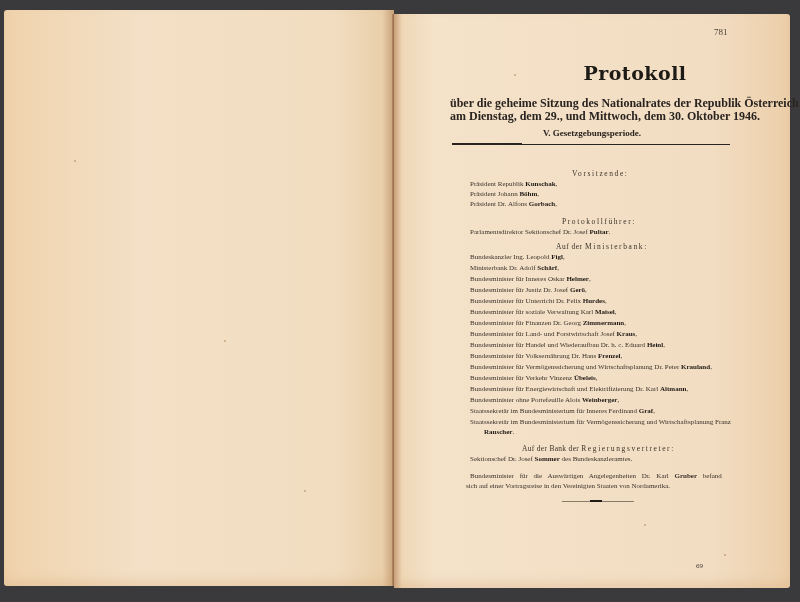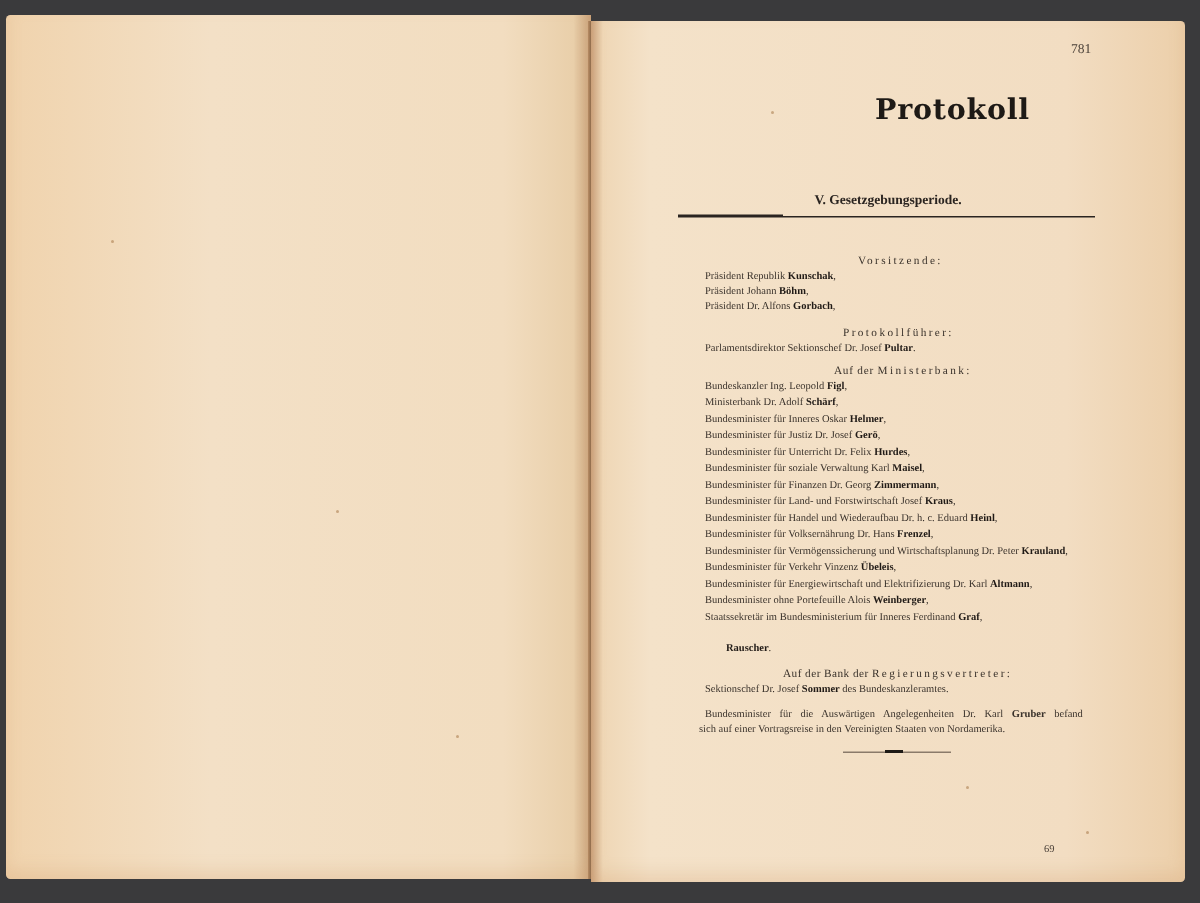--- a/index.html
+++ b/index.html
@@ -93,20 +93,24 @@
   <div class="page page-left">
     <span class="spot" style="left:70px;top:150px"></span>
     <span class="spot" style="left:220px;top:330px"></span>
     <span class="spot" style="left:300px;top:480px"></span>
   </div>
   <div class="gutter"></div>
   <div class="page page-right">
     <div class="content">
       <div class="page-number-top">781</div>
       <div class="title">Protokoll</div>
+      <div class="subtitle">
+        <div>über die geheime Sitzung des Nationalrates der Republik Österreich</div>
+        <div>am Dienstag, dem 29., und Mittwoch, dem 30. Oktober 1946.</div>
+      </div>
       <div class="period">V. Gesetzgebungsperiode.</div>
       <div class="rule"></div>
 
       <div class="section-head" style="left:178px;top:155px">Vorsitzende:</div>
       <div class="line" style="top:166px"><span>Präsident Republik </span><b>Kunschak</b><span>,</span></div>
       <div class="line" style="top:176px"><span>Präsident Johann </span><b>Böhm</b><span>,</span></div>
       <div class="line" style="top:186px"><span>Präsident Dr. Alfons </span><b>Gorbach</b><span>,</span></div>
 
       <div class="section-head" style="left:168px;top:203px">Protokollführer:</div>
       <div class="line" style="top:214px"><span>Parlamentsdirektor Sektionschef Dr. Josef </span><b>Pultar</b><span>.</span></div>
@@ -120,20 +124,21 @@
       <div class="line" style="top:294px"><span>Bundesminister für soziale Verwaltung Karl </span><b>Maisel</b><span>,</span></div>
       <div class="line" style="top:305px"><span>Bundesminister für Finanzen Dr. Georg </span><b>Zimmermann</b><span>,</span></div>
       <div class="line" style="top:316px"><span>Bundesminister für Land- und Forstwirtschaft Josef </span><b>Kraus</b><span>,</span></div>
       <div class="line" style="top:327px"><span>Bundesminister für Handel und Wiederaufbau Dr. h. c. Eduard </span><b>Heinl</b><span>,</span></div>
       <div class="line" style="top:338px"><span>Bundesminister für Volksernährung Dr. Hans </span><b>Frenzel</b><span>,</span></div>
       <div class="line" style="top:349px"><span>Bundesminister für Vermögenssicherung und Wirtschaftsplanung Dr. Peter </span><b>Krauland</b><span>,</span></div>
       <div class="line" style="top:360px"><span>Bundesminister für Verkehr Vinzenz </span><b>Übeleis</b><span>,</span></div>
       <div class="line" style="top:371px"><span>Bundesminister für Energiewirtschaft und Elektrifizierung Dr. Karl </span><b>Altmann</b><span>,</span></div>
       <div class="line" style="top:382px"><span>Bundesminister ohne Portefeuille Alois </span><b>Weinberger</b><span>,</span></div>
       <div class="line" style="top:393px"><span>Staatssekretär im Bundesministerium für Inneres Ferdinand </span><b>Graf</b><span>,</span></div>
+      <div class="line" style="top:404px"><span>Staatssekretär im Bundesministerium für Vermögenssicherung und Wirtschaftsplanung Franz</span><b></b><span></span></div>
       <div class="line" style="top:414px;left:90px"><span></span><b>Rauscher</b><span>.</span></div>
 
       <div class="section-head" style="left:128px;top:430px;letter-spacing:0.3px"><span>Auf der Bank der </span><span style="letter-spacing:1.6px">Regierungsvertreter:</span></div>
       <div class="line" style="top:441px"><span>Sektionschef Dr. Josef </span><b>Sommer</b><span> des Bundeskanzleramtes.</span></div>
 
       <div class="note" style="top:457px">
         <div class="note-first" style="margin-left:24px;text-indent:0;white-space:nowrap"><span>Bundesminister für die Auswärtigen Angelegenheiten Dr. Karl </span><b>Gruber</b><span> befand</span></div>
         <div style="white-space:nowrap;margin-left:20px">sich auf einer Vortragsreise in den Vereinigten Staaten von Nordamerika.</div>
       </div>
 

